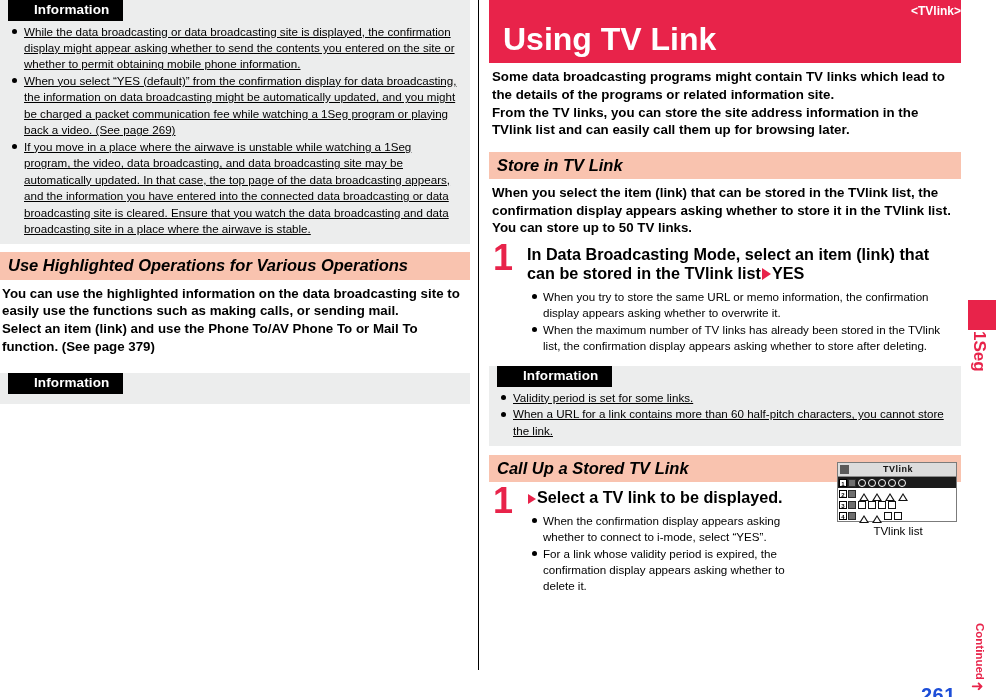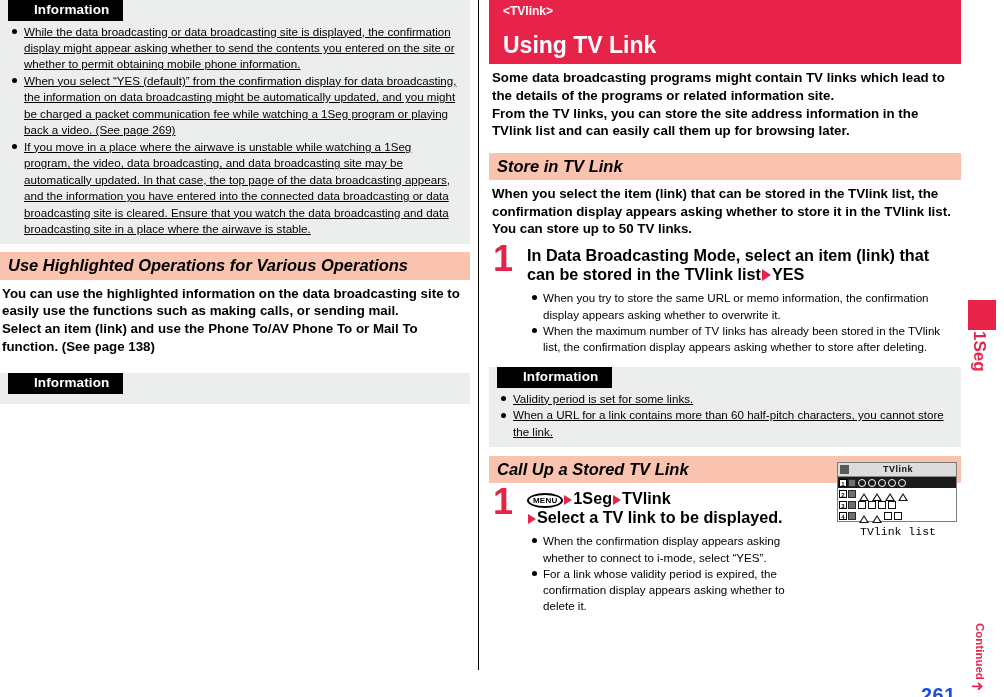--- a/index.html
+++ b/index.html
@@ -82,24 +82,25 @@
   .banner {
     background: #e8234a;
     color: #fff;
     padding: 4px 0 6px 14px;
     margin: 0;
   }
   .banner-sub {
     font-size: 12px;
     font-weight: bold;
     line-height: 1.25;
-    margin: 0 0 14px 0;
+    margin: 0 0 3px 0;
+    text-align: right;
   }
   .banner-title {
-    font-size: 23px;
+    font-size: 32px;
     font-weight: bold;
     line-height: 1.1;
     margin: 0;
   }
 
   
   .lead {
     font-weight: bold;
     font-size: 13.3px;
     line-height: 1.33;
@@ -244,21 +245,20 @@
   .shp.circle { width: 8px; height: 8px; border: 1.5px solid #111; border-radius: 50%; }
   .shp.tri    { width: 0; height: 0; border-left: 5px solid transparent; border-right: 5px solid transparent; border-bottom: 8px solid #111; position: relative; }
   .shp.tri::after { content:""; position:absolute; left:-3px; top:2px; border-left:3px solid transparent; border-right:3px solid transparent; border-bottom:5px solid #fff; }
   .shp.sq     { width: 8px; height: 8px; border: 1.5px solid #111; }
   .ps-row.sel .shp.circle { border-color: #fff; }
   .fig-caption {
     text-align: center;
     font-size: 11.5px;
     margin-top: 3px;
     color: #000;
-    font-family: Liberation Mono, monospace;
   }
 
   
   .side-tab {
     position: absolute;
     left: 968px; top: 300px;
     width: 28px;
   }
   .side-tab-block {
     width: 28px; height: 30px;
@@ -315,21 +315,21 @@
       <li>When you select “YES (default)” from the confirmation display for data broadcasting, the information on data broadcasting might be automatically updated, and you might be charged a packet communication fee while watching a 1Seg program or playing back a video. (See page 269)</li>
       <li>If you move in a place where the airwave is unstable while watching a 1Seg program, the video, data broadcasting, and data broadcasting site may be automatically updated. In that case, the top page of the data broadcasting appears, and the information you have entered into the connected data broadcasting or data broadcasting site is cleared. Ensure that you watch the data broadcasting and data broadcasting site in a place where the airwave is stable.</li>
     </ul>
   </div>
 
   <div style="height:8px"></div>
 
   <div class="sec-head">Use Highlighted Operations for Various Operations</div>
 
   <div class="lead" style="white-space:pre-line">You can use the highlighted information on the data broadcasting site to easily use the functions such as making calls, or sending mail.
-Select an item (link) and use the Phone To/AV Phone To or Mail To function. (See page 138)</div>
+Select an item (link) and use the Phone To/AV Phone To or Mail To function. (See page 379)</div>
 
   <div style="height:18px"></div>
 
   <div class="info-box">
     <div class="info-tab">Information</div>
   </div>
 
 </div>
 
 <div class="divider"></div>
@@ -371,23 +371,20 @@
       <li>When a URL for a link contains more than 60 half-pitch characters, you cannot store the link.</li>
     </ul>
   </div>
 
   <div style="height:9px"></div>
 
   <div class="sec-head">Call Up a Stored TV Link</div>
 
   <div class="step" style="margin-top:6px;">
     <div class="step-num">1</div>
-    <div class="step-title">
-      <span class="keycap">MENU</span><span class="tri sm"></span><span>1Seg</span><span class="tri sm"></span><span>TVlink</span>
-    </div>
     <div class="step-title"><span class="tri sm"></span><span>Select a TV link to be displayed.</span></div>
     <ul class="step-notes" style="width:300px;">
       <li>When the confirmation display appears asking whether to connect to i-mode, select “YES”.</li>
       <li>For a link whose validity period is expired, the confirmation display appears asking whether to delete it.</li>
     </ul>
   </div>
 
 </div>
 
 <div class="figure">

